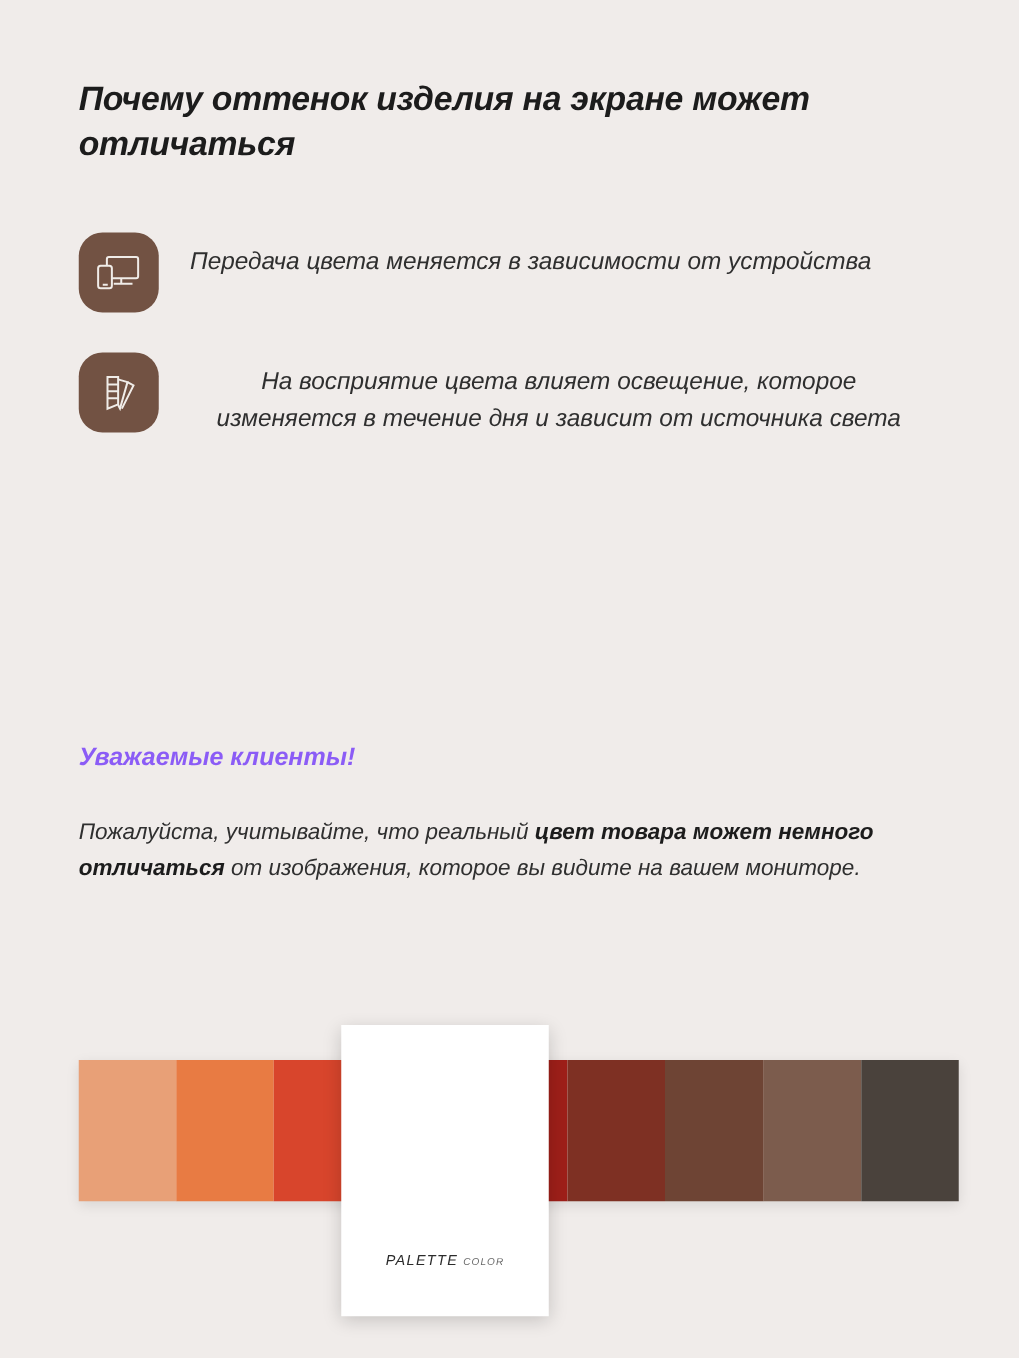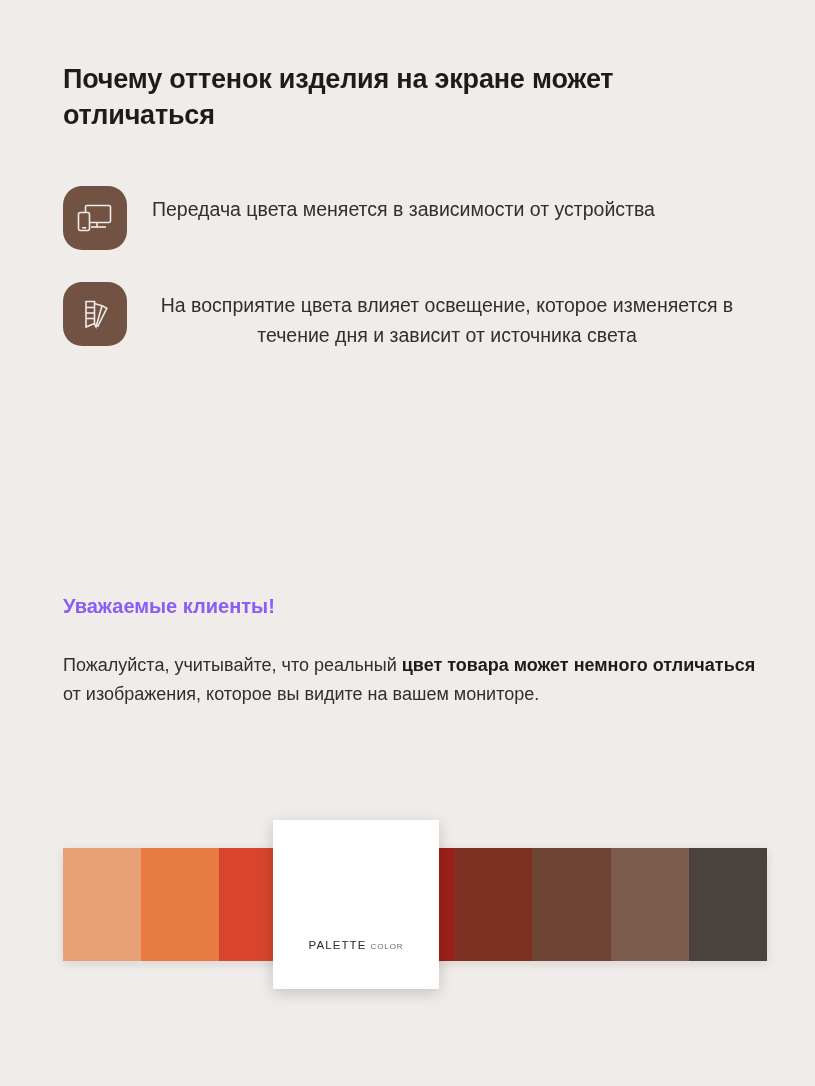--- a/index.html
+++ b/index.html
@@ -14,20 +14,21 @@
     color: #2b2b2b;
     position: relative;
     overflow: hidden;
   }
 
   .page {
     position: relative;
     width: 815px;
     height: 1086px;
     box-sizing: border-box;
+    font-style: italic;
   }
 
   
   .title {
     position: absolute;
     left: 63px;
     top: 44px;
     width: 640px;
     font-size: 27px;
     line-height: 1.33;
@@ -106,21 +107,21 @@
     display: flex;
     box-shadow: 0 3px 10px rgba(0,0,0,0.10);
   }
   .swatch { flex: 1 1 auto; height: 100%; }
 
   .card {
     position: absolute;
     left: 273px;
     top: -28px;
     width: 166px;
-    height: 169px;
+    height: 233px;
     background: #ffffff;
     box-shadow: 0 4px 14px rgba(0,0,0,0.18);
     box-sizing: border-box;
     padding: 14px 14px 0 14px;
   }
   .card-window {
     width: 138px;
     height: 151px;
     background: transparent;
   }

